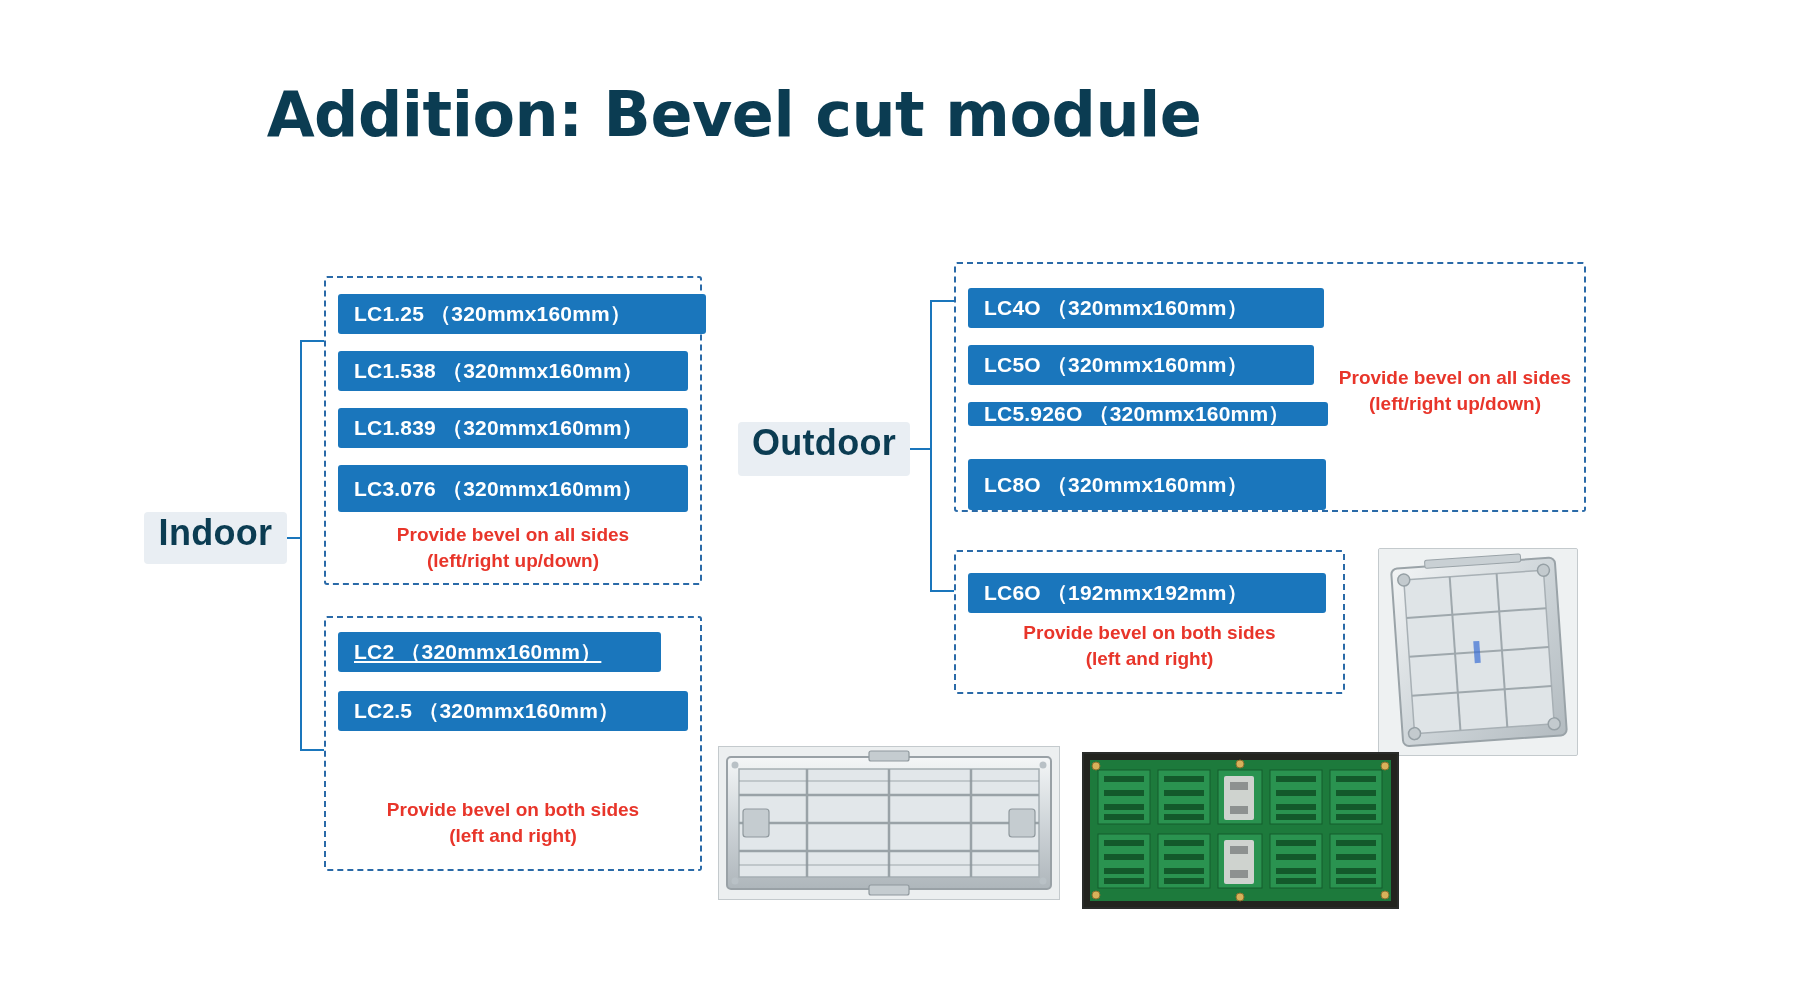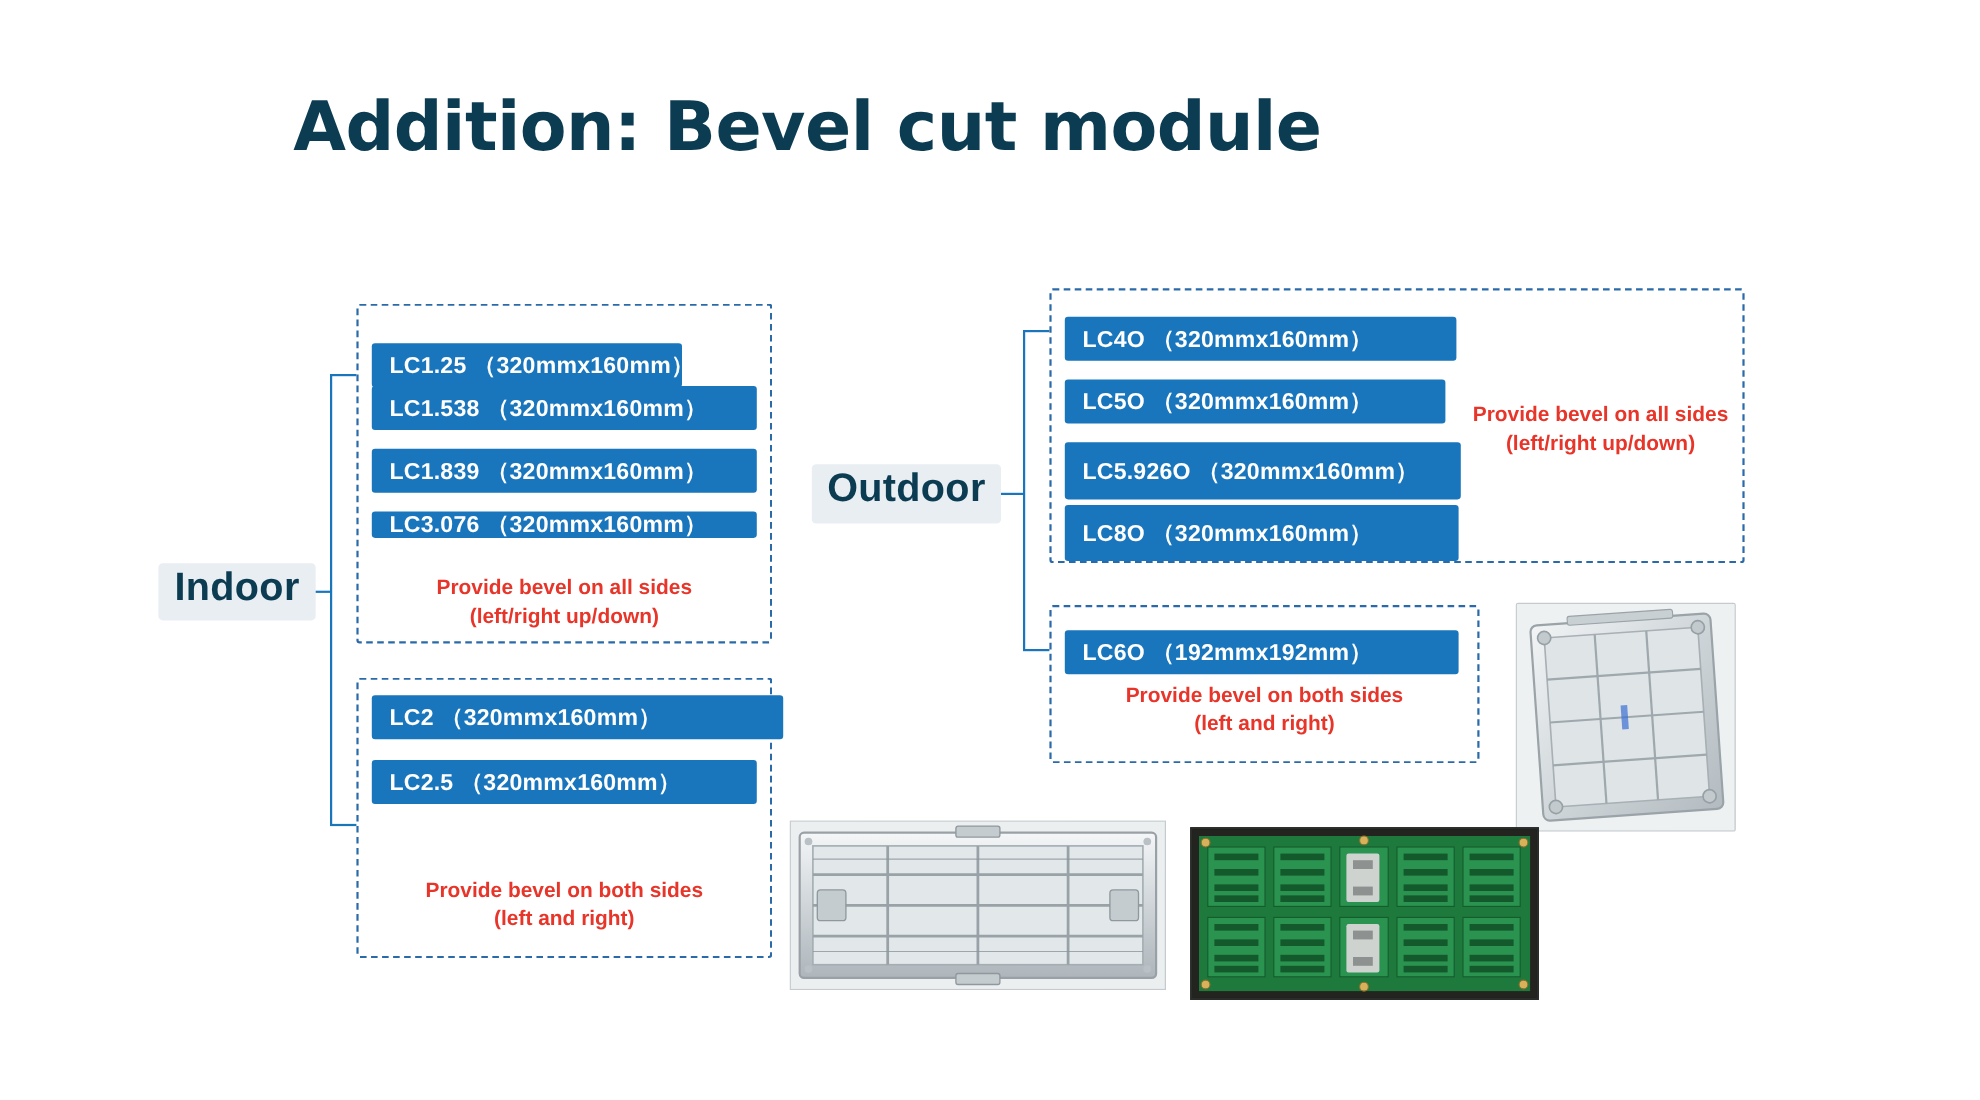--- a/index.html
+++ b/index.html
@@ -109,48 +109,48 @@
     <span>Indoor</span>
   </div>
 
   <div class="connector" style="left:300px; top:340px; width:1px; height:410px; border-width:0 0 0 2px;"></div>
   <div class="connector" style="left:287px; top:537px; width:14px; height:1px; border-width:2px 0 0 0;"></div>
   <div class="connector" style="left:300px; top:340px; width:24px; height:1px; border-width:2px 0 0 0;"></div>
   <div class="connector" style="left:300px; top:749px; width:24px; height:1px; border-width:2px 0 0 0;"></div>
 
   <div class="dashed-box" style="left:324px; top:276px; width:378px; height:309px;"></div>
 
-  <div class="chip" style="left:338px; top:294px; width:282px; height:40px;margin-top:18px;">LC1.25 （320mmx160mm）</div>
+  <div class="chip" style="left:338px; top:294px; width:368px; height:40px;">LC1.25 （320mmx160mm）</div>
   <div class="chip" style="left:338px; top:351px; width:350px; height:40px;">LC1.538 （320mmx160mm）</div>
   <div class="chip" style="left:338px; top:408px; width:350px; height:40px;">LC1.839 （320mmx160mm）</div>
-  <div class="chip" style="left:338px; top:465px; width:350px; height:24px;">LC3.076 （320mmx160mm）</div>
+  <div class="chip" style="left:338px; top:465px; width:350px; height:47px;">LC3.076 （320mmx160mm）</div>
   <div class="note" style="left:324px; top:522px; width:378px;">Provide bevel on all sides
 (left/right  up/down)</div>
 
   <div class="dashed-box" style="left:324px; top:616px; width:378px; height:255px;"></div>
 
-  <div class="chip" style="left:338px; top:632px; width:374px; height:40px;">LC2 （320mmx160mm）</div>
+  <div class="chip" style="left:338px; top:632px; width:323px; height:40px;text-decoration:underline;">LC2 （320mmx160mm）</div>
   <div class="chip" style="left:338px; top:691px; width:350px; height:40px;">LC2.5 （320mmx160mm）</div>
   <div class="note" style="left:324px; top:797px; width:378px;">Provide bevel on both sides
 (left and right)</div>
 
   <div class="group-label" style="left:738px; top:422px; width:172px; height:54px;">
     <span>Outdoor</span>
   </div>
 
   <div class="connector" style="left:930px; top:300px; width:1px; height:290px; border-width:0 0 0 2px;"></div>
   <div class="connector" style="left:910px; top:448px; width:21px; height:1px; border-width:2px 0 0 0;"></div>
   <div class="connector" style="left:930px; top:300px; width:24px; height:1px; border-width:2px 0 0 0;"></div>
   <div class="connector" style="left:930px; top:590px; width:24px; height:1px; border-width:2px 0 0 0;"></div>
 
   <div class="dashed-box" style="left:954px; top:262px; width:632px; height:250px;"></div>
 
   <div class="chip" style="left:968px; top:288px; width:356px; height:40px;">LC4O （320mmx160mm）</div>
   <div class="chip" style="left:968px; top:345px; width:346px; height:40px;">LC5O （320mmx160mm）</div>
-  <div class="chip" style="left:968px; top:402px; width:360px; height:52px;">LC5.926O （320mmx160mm）</div>
+  <div class="chip" style="left:968px; top:402px; width:360px; height:24px;">LC5.926O （320mmx160mm）</div>
   <div class="chip" style="left:968px; top:459px; width:358px; height:51px;">LC8O （320mmx160mm）</div>
   <div class="note" style="left:1330px; top:365px; width:250px;">Provide bevel on all sides
 (left/right  up/down)</div>
 
   <div class="dashed-box" style="left:954px; top:550px; width:391px; height:144px;"></div>
 
   <div class="chip" style="left:968px; top:573px; width:358px; height:40px;padding-left:16px;">LC6O （192mmx192mm）</div>
   <div class="note" style="left:954px; top:620px; width:391px;">Provide bevel on both sides
 (left and right)</div>
 

